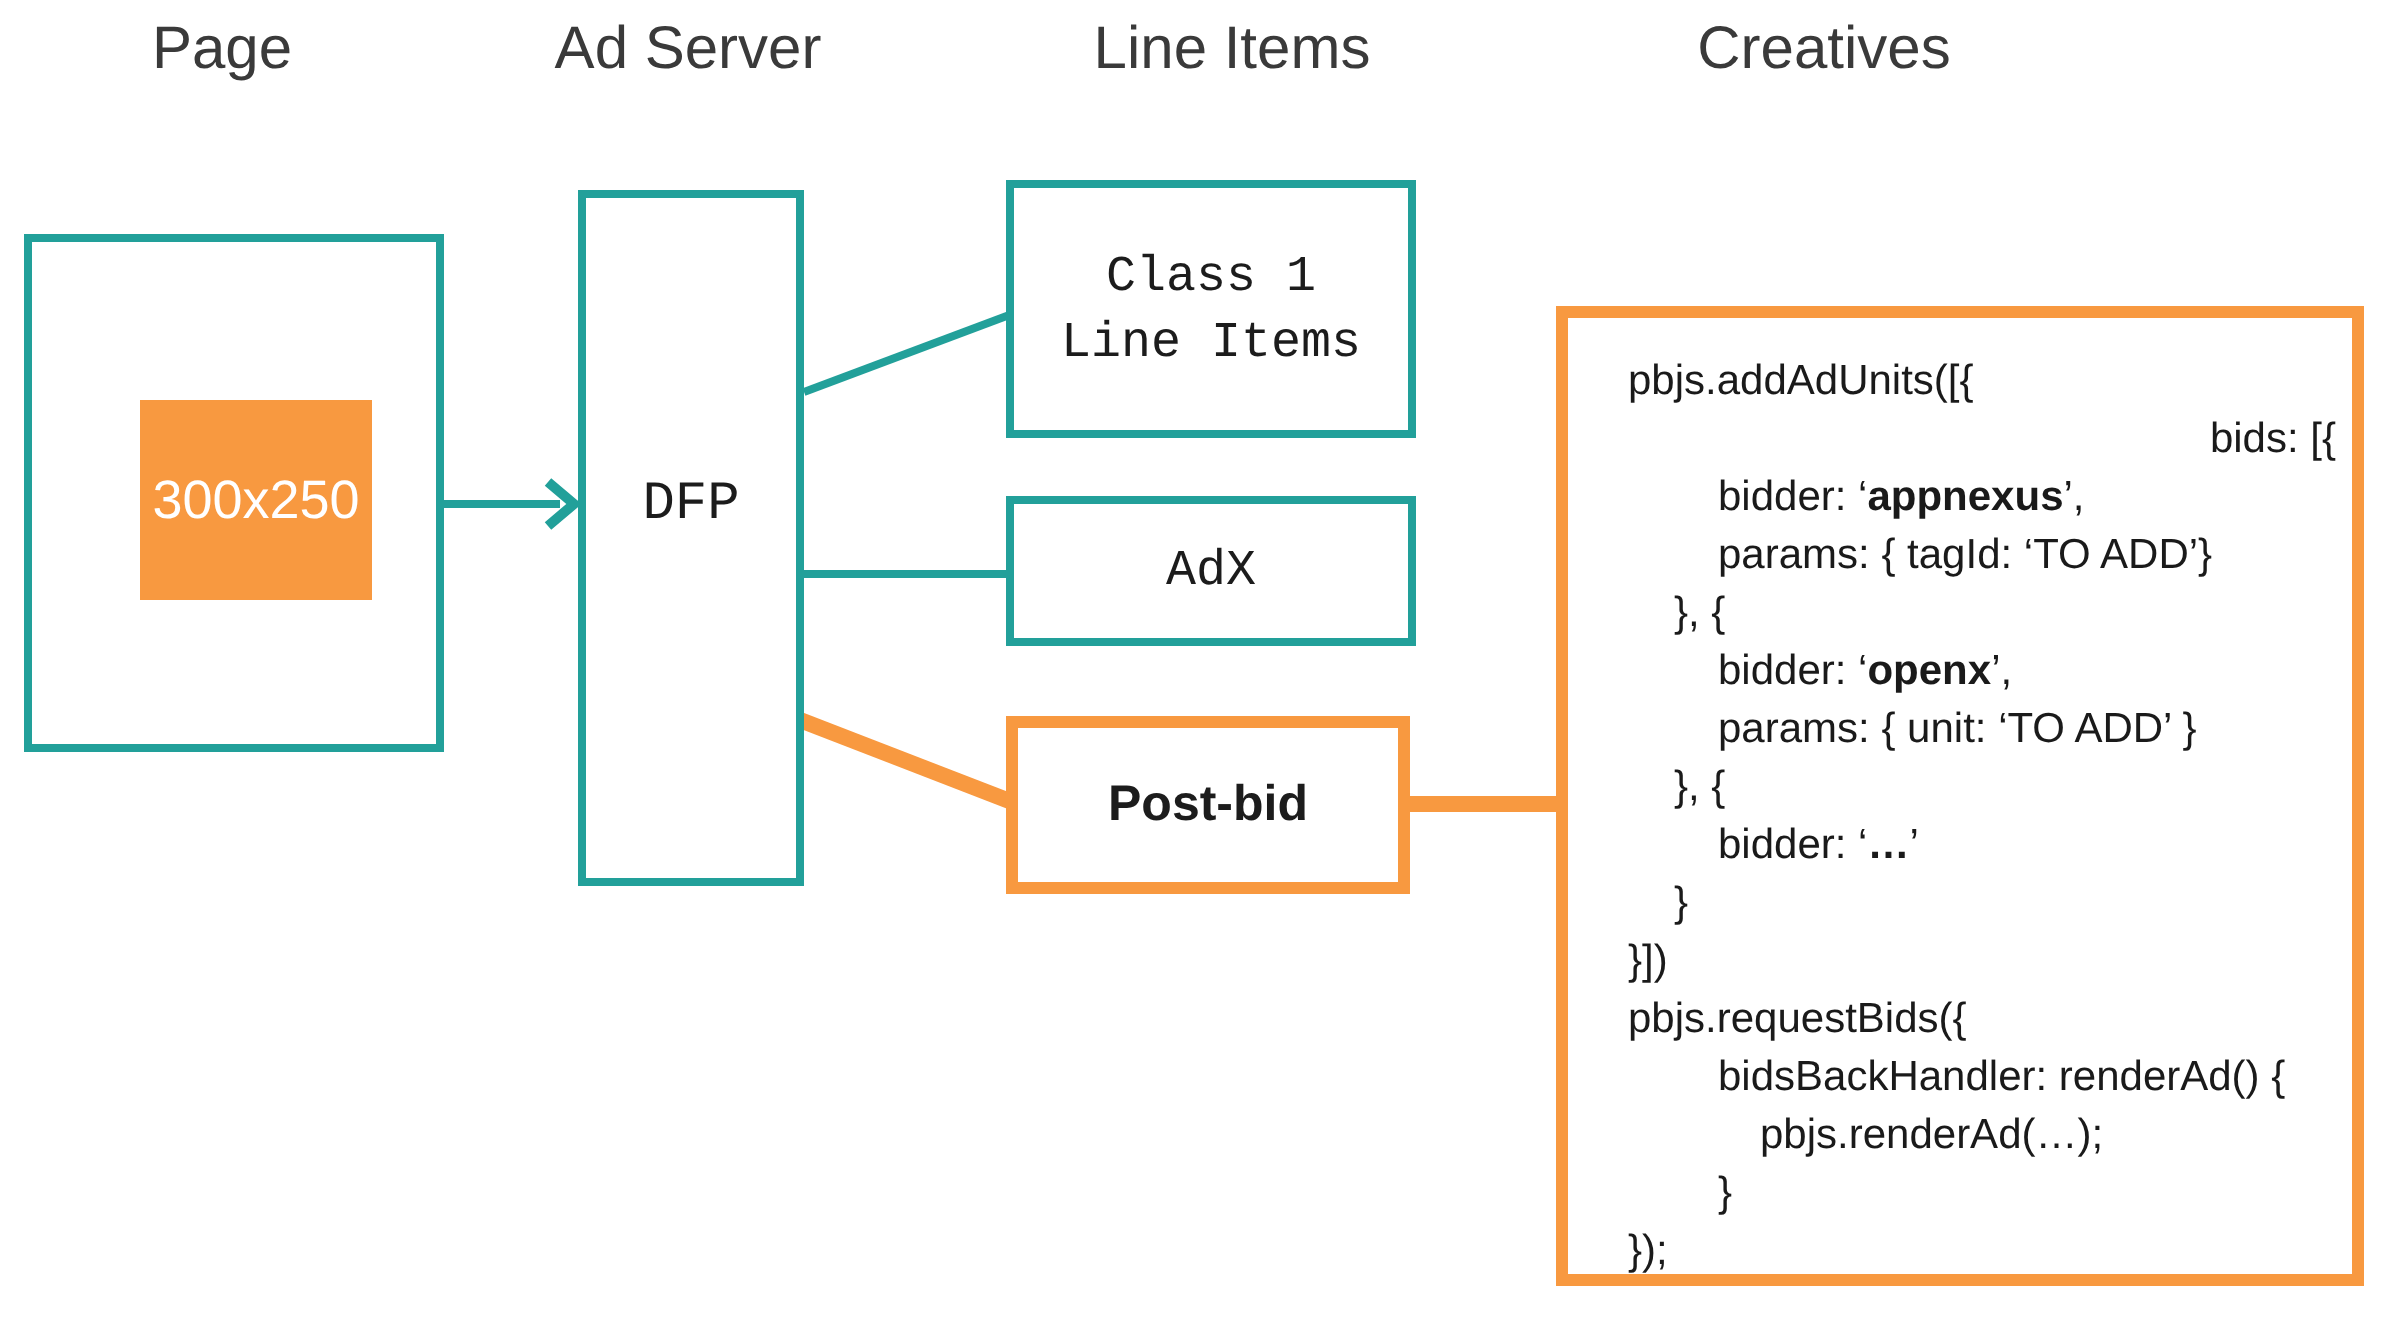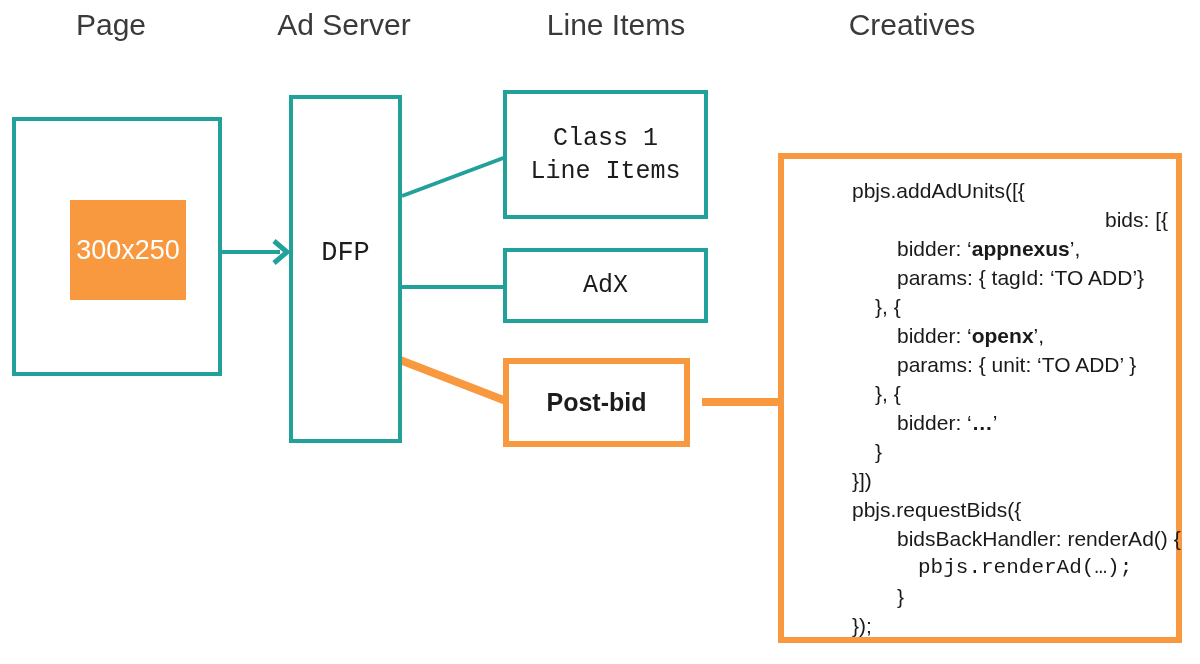--- a/index.html
+++ b/index.html
@@ -52,34 +52,33 @@
     position: absolute;
     left: 70px; top: 200px; width: 116px; height: 100px;
     background: var(--orange);
     display: flex; align-items: center; justify-content: center;
     color: var(--slot-text);
     font-size: 27px;
   }
   .dfp-box { left: 289px; top: 95px; width: 113px; height: 348px; font-size: 27px; padding-bottom: 32px; }
   .class1-box { left: 503px; top: 90px; width: 205px; height: 129px; font-size: 25px; line-height: 33px; }
   .adx-box { left: 503px; top: 248px; width: 205px; height: 75px; font-size: 25px; }
-  .postbid-box { left: 503px; top: 358px; width: 187px; height: 89px; font-size: 25px; font-weight: bold; }
+  .postbid-box { left: 503px; top: 358px; width: 202px; height: 89px; font-size: 25px; font-weight: bold; }
   .code-box {
     position: absolute;
     left: 778px; top: 153px; width: 404px; height: 490px;
     background: #ffffff;
     border: 6px solid var(--orange);
     padding: 17px 8px 0 30px;
   }
   .code-line {
     font-size: 21px;
     line-height: 29px;
     color: var(--code);
     white-space: nowrap;
-    margin-left: 38px;
   }
   .code-line .b { font-weight: bold; }
 </style>
 </head>
 <body>
 
 <div class="canvas">
 
   <div class="col-header" style="left:111px">Page</div>
   <div class="col-header" style="left:344px">Ad Server</div>
@@ -125,19 +124,19 @@
         <div class="code-line" style="padding-left: 45px;"><span>params: { tagId: ‘TO ADD’}</span></div>
         <div class="code-line" style="padding-left: 23px;"><span>}, {</span></div>
         <div class="code-line" style="padding-left: 45px;"><span>bidder: ‘</span><span class="b">openx</span><span>’,</span></div>
         <div class="code-line" style="padding-left: 45px;"><span>params: { unit: ‘TO ADD’ }</span></div>
         <div class="code-line" style="padding-left: 23px;"><span>}, {</span></div>
         <div class="code-line" style="padding-left: 45px;"><span>bidder: ‘</span><span class="b">…</span><span>’</span></div>
         <div class="code-line" style="padding-left: 23px;"><span>}</span></div>
         <div class="code-line" style="padding-left: 0px;"><span>}])</span></div>
         <div class="code-line" style="padding-left: 0px;"><span>pbjs.requestBids({</span></div>
         <div class="code-line" style="padding-left: 45px;"><span>bidsBackHandler: renderAd() {</span></div>
-        <div class="code-line" style="padding-left: 66px; font-family: Liberation Mono, monospace;"><span>pbjs.renderAd(…);</span></div>
+        <div class="code-line" style="padding-left: 66px;"><span>pbjs.renderAd(…);</span></div>
         <div class="code-line" style="padding-left: 45px;"><span>}</span></div>
         <div class="code-line" style="padding-left: 0px;"><span>});</span></div>
       </div>
   </div>
 
 </div>
 
 </body></html>

